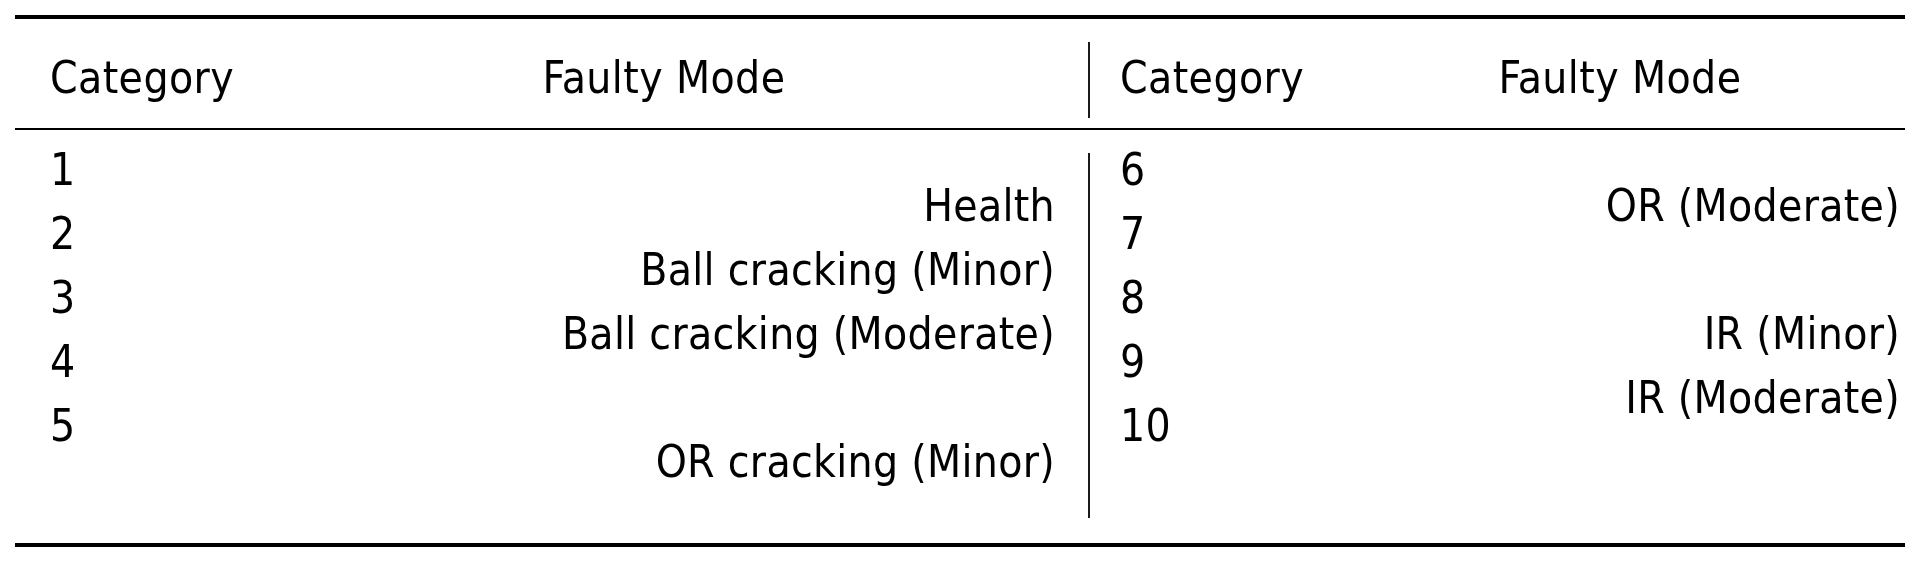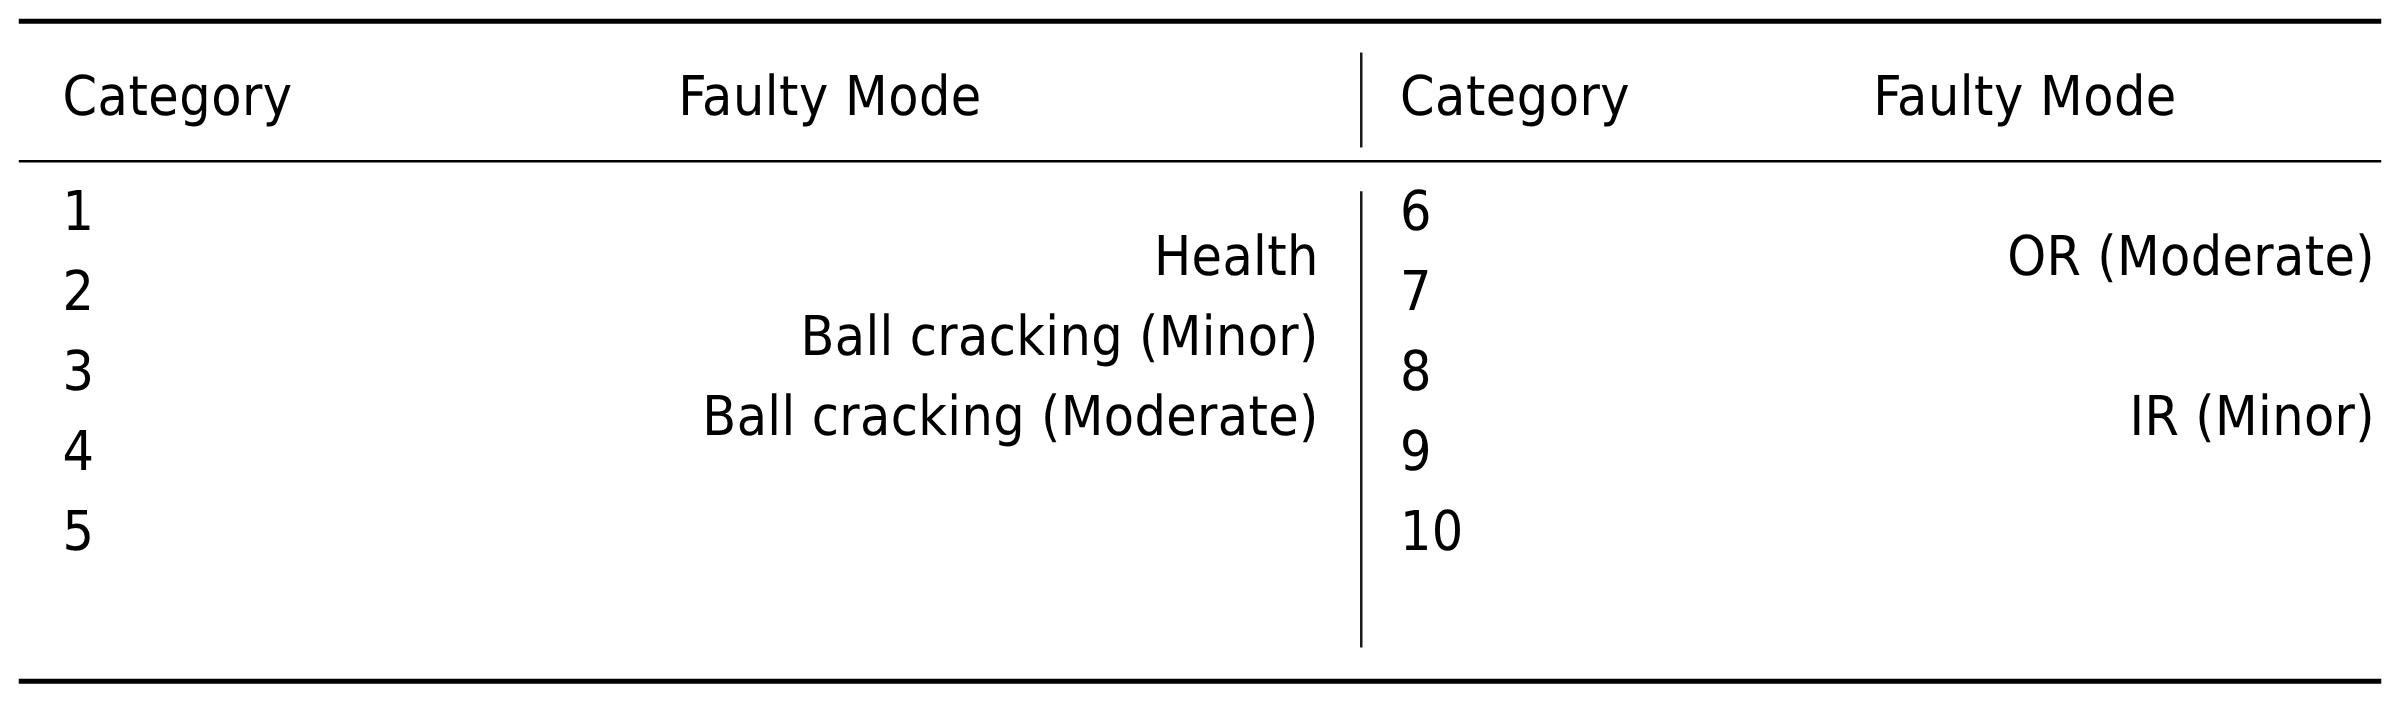--- a/index.html
+++ b/index.html
@@ -139,24 +139,26 @@
     <div class="row">
       <div class="cell cat  c-cat-l">3</div>
       <div class="cell mode c-mode-l">Ball cracking (Moderate)</div>
       <div class="cell cat  c-cat-r">8</div>
       <div class="cell mode c-mode-r">IR (Minor)</div>
     </div>
 
     <div class="row">
       <div class="cell cat  c-cat-l">4</div>
       <div class="cell cat  c-cat-r">9</div>
+      <div class="cell mode c-mode-r">IR (Moderate)</div>
     </div>
 
     <div class="row">
       <div class="cell cat  c-cat-l">5</div>
+      <div class="cell mode c-mode-l">OR cracking (Minor)</div>
       <div class="cell cat  c-cat-r">10</div>
     </div>
 
   </div>
 
   <div class="vrule vrule-body"></div>
 
   <div class="rule rule-bottom"></div>
 
 </div>

